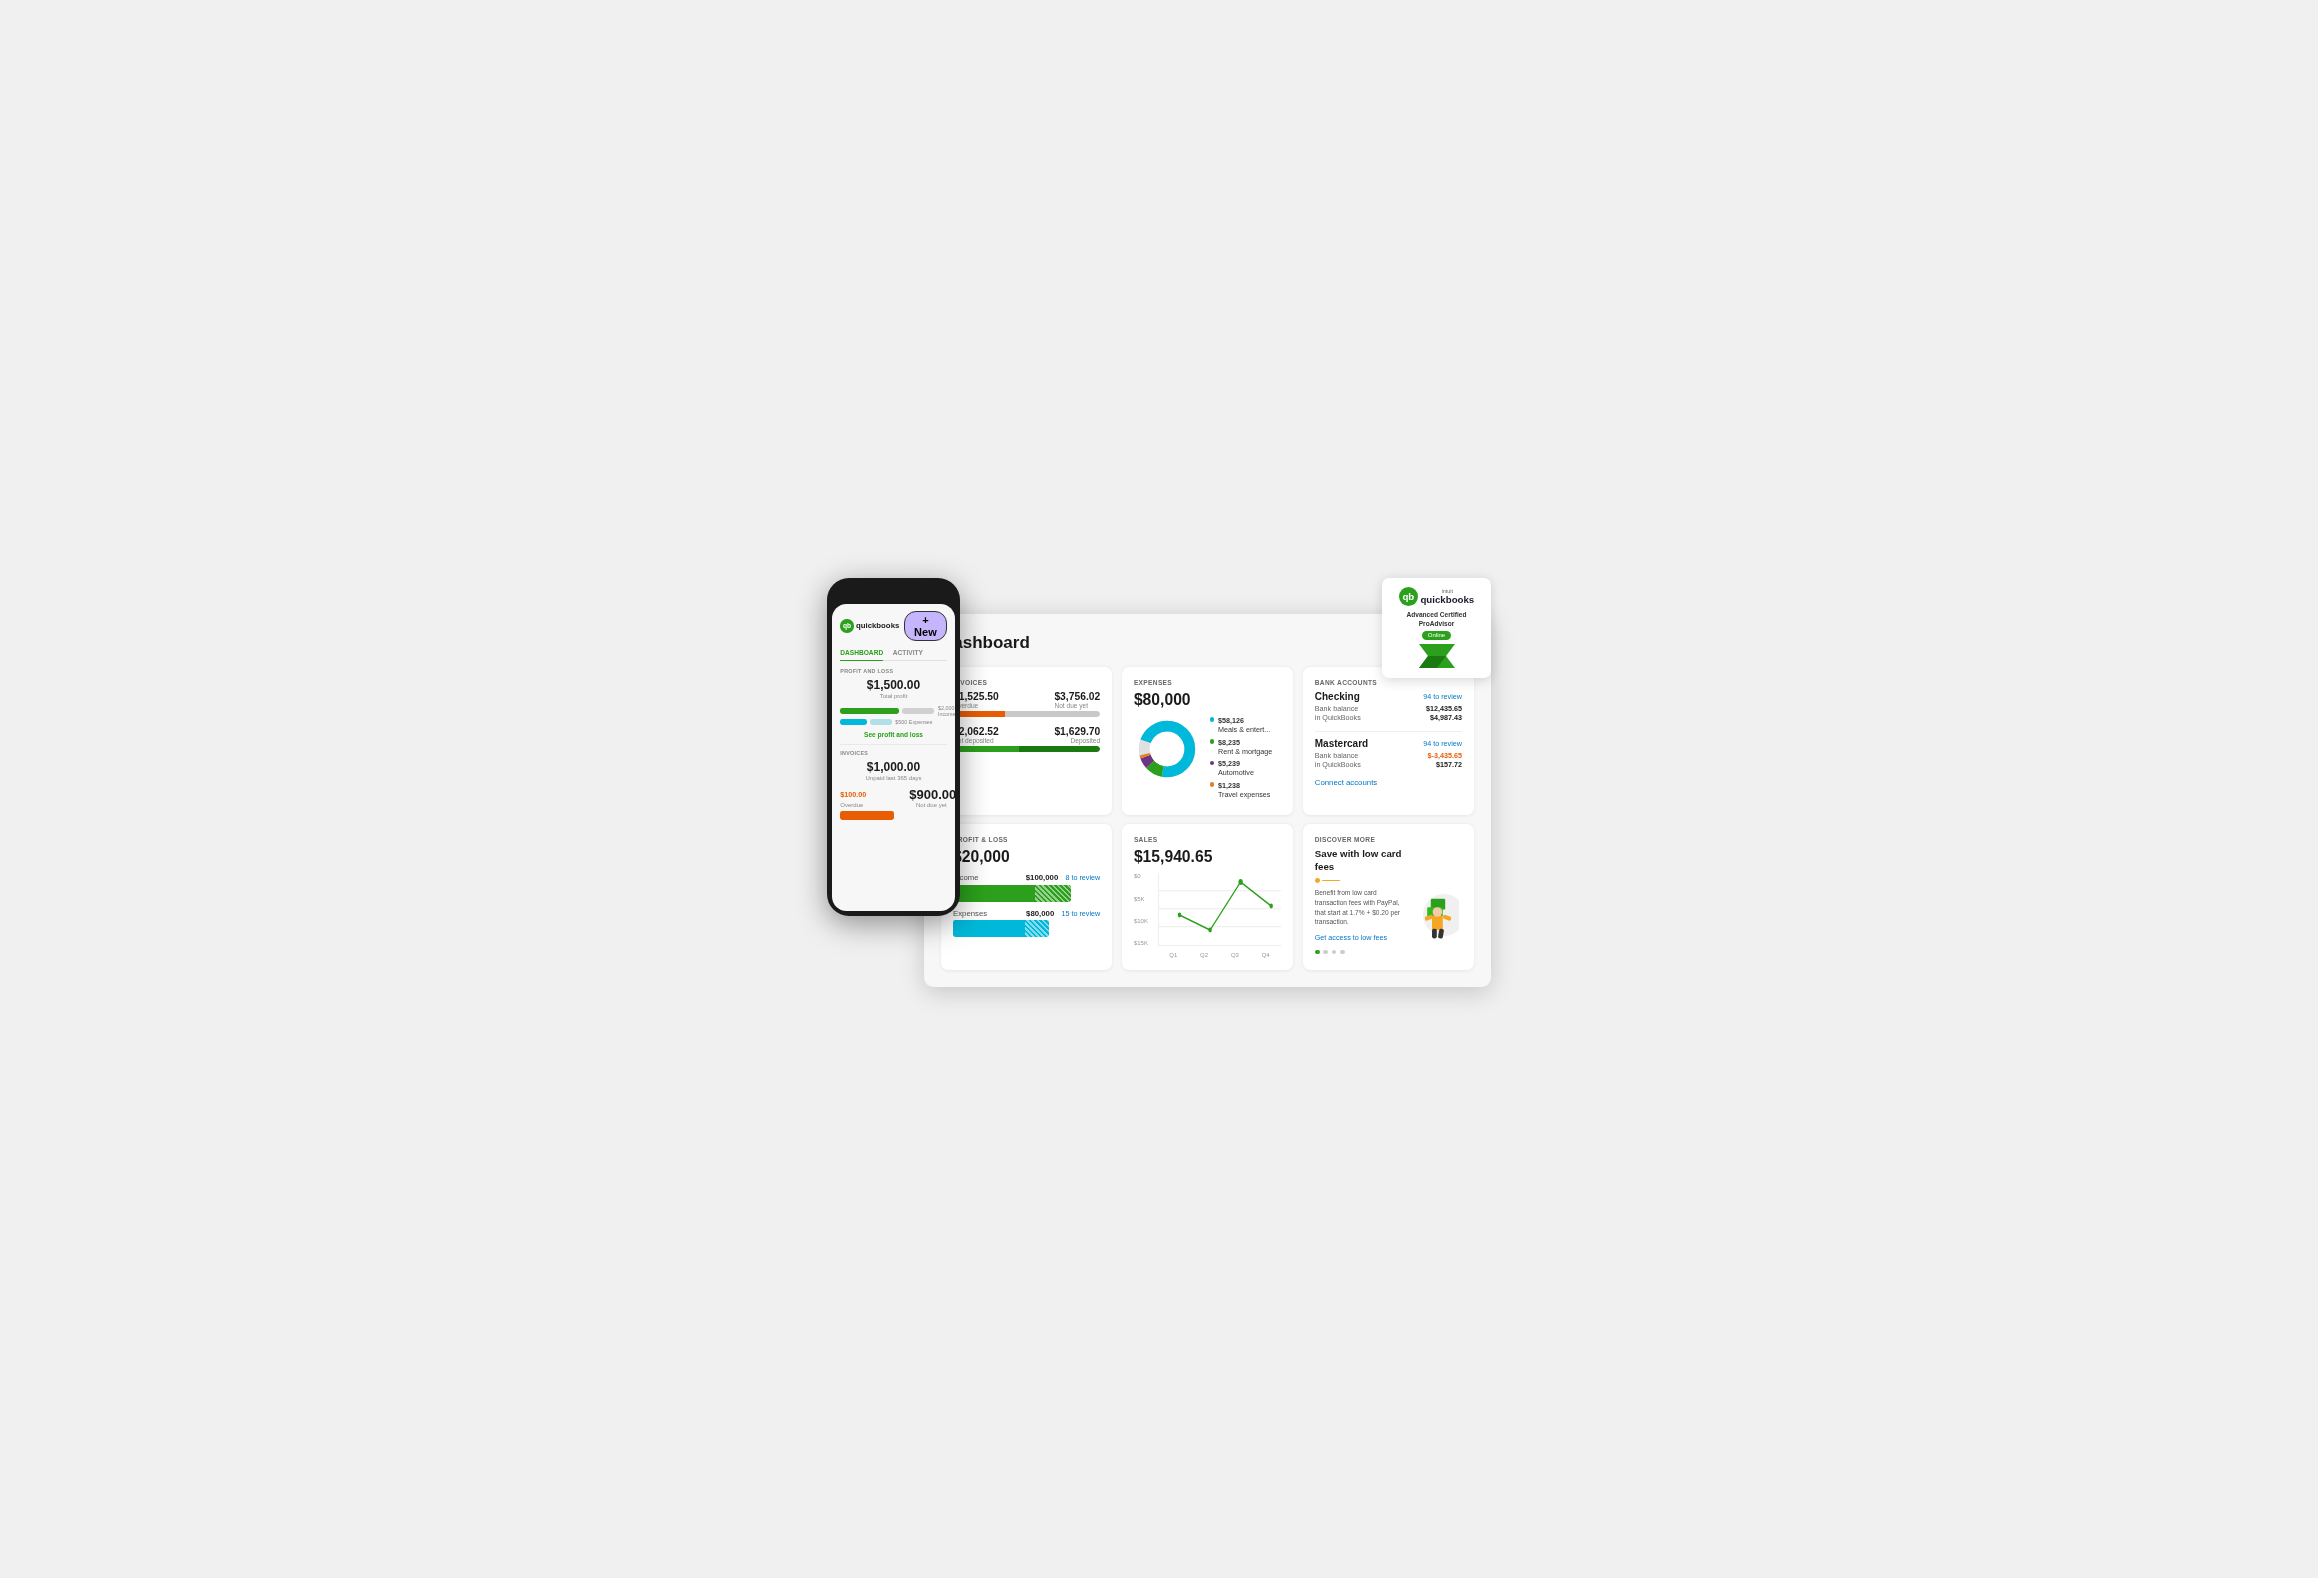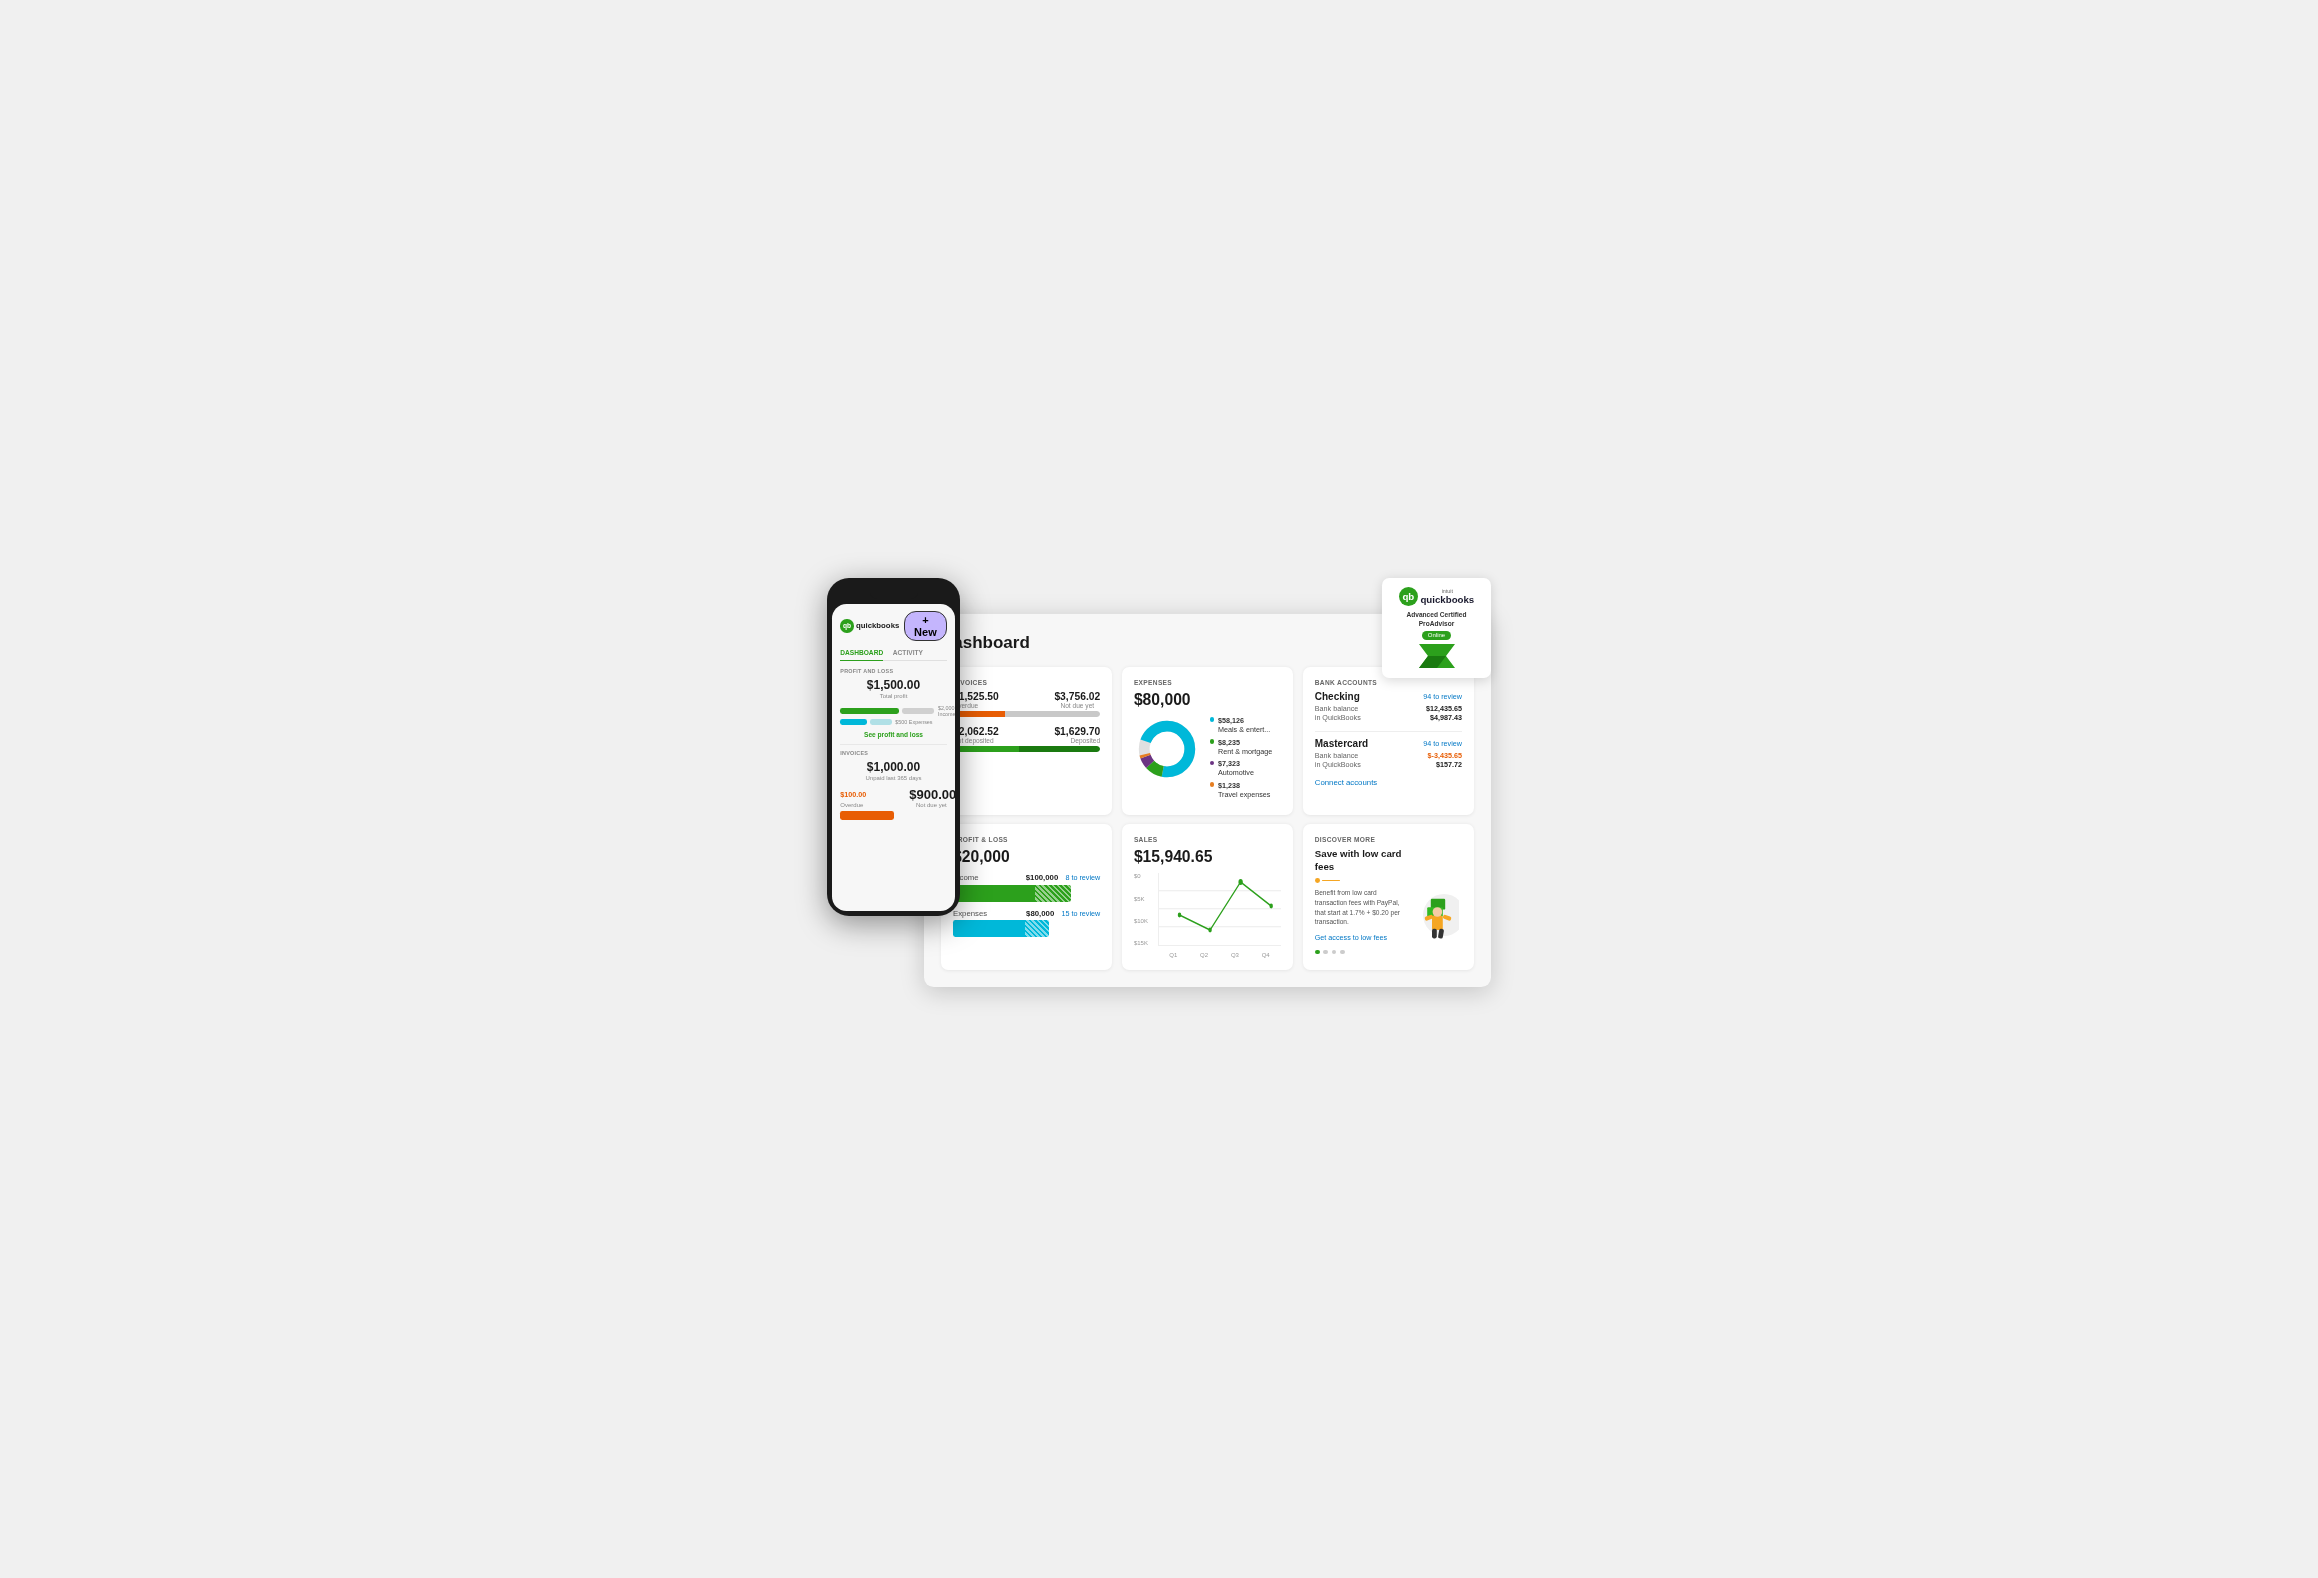--- a/index.html
+++ b/index.html
@@ -564,21 +564,21 @@
 
     <div class="dashboard-grid">
 
       <div class="card">
         <div class="card-label">INVOICES</div>
         <div class="invoice-row">
           <div>
             <div class="invoice-amount">$1,525.50</div>
             <div class="invoice-sub">Overdue</div>
           </div>
-          <div style="text-align:center">
+          <div style="text-align:left">
             <div class="invoice-amount">$3,756.02</div>
             <div class="invoice-sub">Not due yet</div>
           </div>
         </div>
         <div class="two-bars" style="margin-bottom:8.5px;">
           <div style="width:35%;background:#e85d04;border-radius:3px 0 0 3px;"></div>
           <div style="width:65%;background:#c8c8c8;border-radius:0 3px 3px 0;"></div>
         </div>
         <div class="invoice-row">
           <div>
@@ -626,21 +626,21 @@
             <div class="legend-item">
               <div class="legend-dot" style="background:#2CA01C;"></div>
               <div>
                   <div class="legend-amount">$8,235</div>
                   <div>Rent &amp; mortgage</div>
                 </div>
             </div>
             <div class="legend-item">
               <div class="legend-dot" style="background:#6c3483;"></div>
               <div>
-                  <div class="legend-amount">$7,323</div>
+                  <div class="legend-amount">$5,239</div>
                   <div>Automotive</div>
                 </div>
             </div>
             <div class="legend-item">
               <div class="legend-dot" style="background:#e67e22;"></div>
               <div>
                   <div class="legend-amount">$1,238</div>
                   <div>Travel expenses</div>
                 </div>
             </div>

